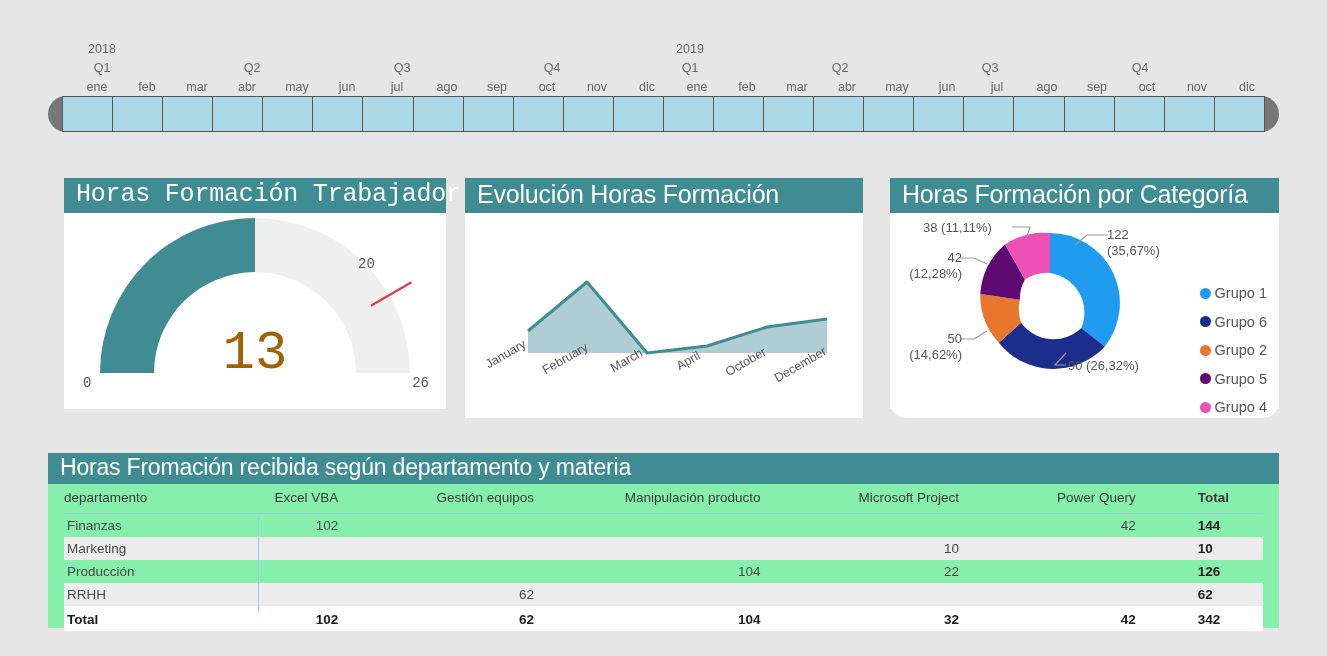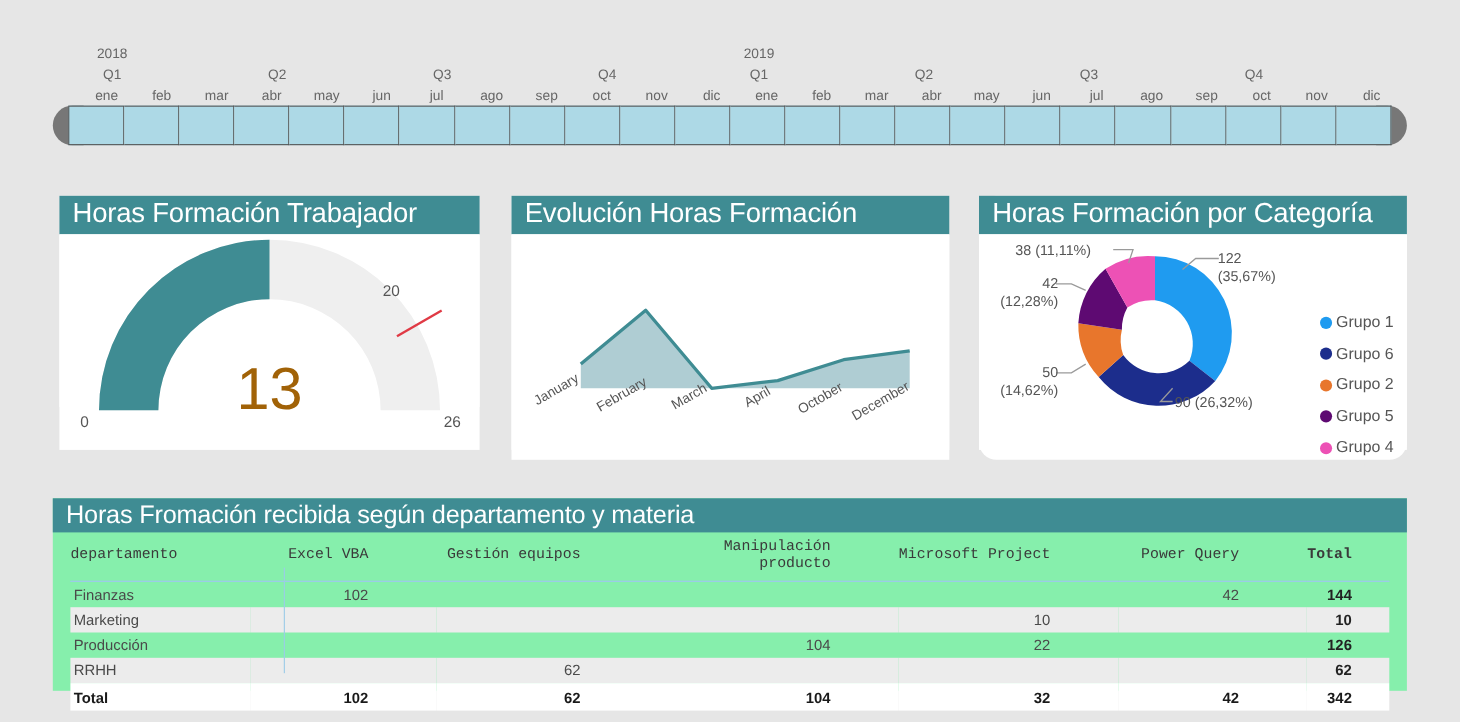--- a/index.html
+++ b/index.html
@@ -51,21 +51,21 @@
     background:#3f8c93;color:#fff;
     font-size:25px;font-weight:400;
     padding:3px 0 5px 12px;
     line-height:1.08;
     white-space:nowrap;
     letter-spacing:-0.2px;
   }
   .card-body{position:relative;background:#fff;}
 
   
-  #gauge-card{left:54px;top:178px;width:382px;height:192px;}
+  #gauge-card{left:64px;top:178px;width:382px;height:192px;font-family:Liberation Mono, monospace;}
   #gauge-card .card-body{height:196px;}
   .gauge-wrap{position:absolute;left:0;top:0;width:382px;height:196px;}
   .gauge-value{
     position:absolute;left:0;right:0;top:110px;text-align:center;
     font-size:54px;color:#a16207;font-weight:300;
   }
   .gauge-min{position:absolute;left:19px;top:162px;font-size:14px;color:#555;}
   .gauge-max{position:absolute;right:17px;top:162px;font-size:14px;color:#555;}
   .gauge-target-label{
     position:absolute;left:294px;top:43px;font-size:14px;color:#555;
@@ -100,29 +100,28 @@
 
   
   #matrix-card{left:48px;top:453px;width:1231px;height:175px;background:#86efac;}
   #matrix-card .card-title{font-size:23px;padding:2px 0 4px 12px;}
   .matrix-body{padding:0 16px;}
   table.matrix{width:100%;border-collapse:collapse;font-size:13.5px;color:#3a3a3a;}
   table.matrix th{
     font-weight:400;color:#3a3a3a;font-size:13.5px;
     padding:6px 0 8px 0;text-align:left;
     border-bottom:1px solid #9ccbe8;
-    font-family:Liberation Mono, monospace;
   }
   table.matrix th.num{text-align:right;padding-right:62px;}
   table.matrix th.tot{text-align:right;padding-right:34px;font-weight:bold;}
   table.matrix td{
     padding:4px 0;color:#4a4a4a;
   }
   table.matrix td.num{text-align:right;padding-right:62px;}
-  table.matrix td.tot{text-align:right;padding-right:34px;font-weight:bold;color:#222;}
+  table.matrix td.tot{text-align:left;padding-right:34px;font-weight:bold;color:#222;}
   table.matrix tr.alt td{background:#ececec;}
   table.matrix tr.total-row td{font-weight:bold;color:#1a1a1a;background:#fff;padding-top:6px;}
   table.matrix td.dept{padding-left:3px;width:210px;}
   .colsep{
     position:absolute;left:258px;top:516px;width:1px;height:96px;
     background:#9ccbe8;
   }
 </style>
 </head>
 <body>

